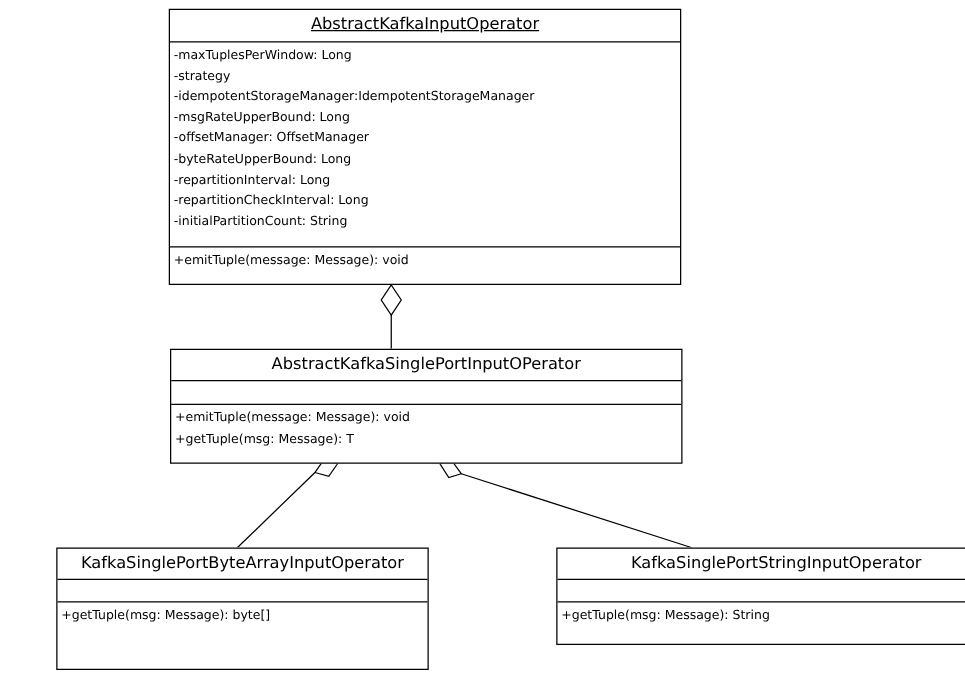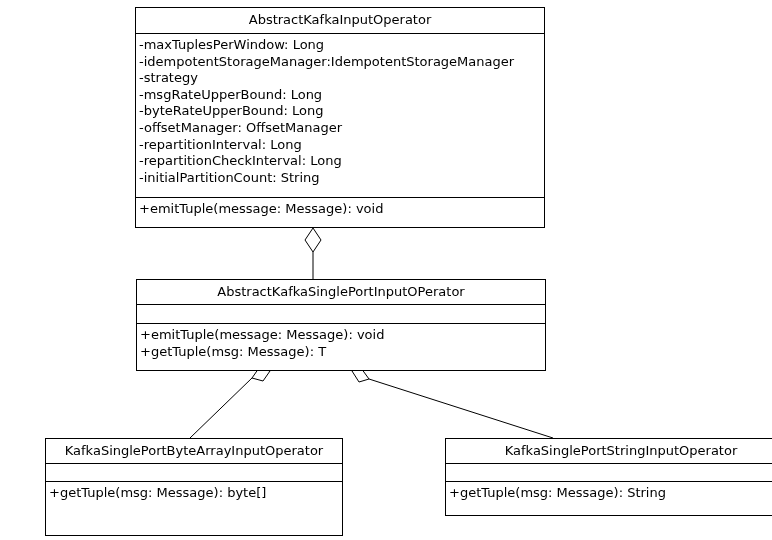--- a/index.html
+++ b/index.html
@@ -39,42 +39,42 @@
     text-align: center;
     border-bottom: 1px solid #000000;
     font-size: 13px;
     line-height: 15px;
     padding: 5px 6px 5px 6px;
     white-space: nowrap;
   }
   .uml-section {
     box-sizing: border-box;
     text-align: left;
-    font-size: 13px;
+    font-size: 10px;
     line-height: 16.6px;
     padding: 3px 2px 4px 3px;
     white-space: nowrap;
   }
   .uml-section.bordered {
     border-bottom: 1px solid #000000;
   }
   .uml-section.empty {
     height: 19px;
     padding: 0;
   }
   .uml-row {
     white-space: nowrap;
     overflow: hidden;
   }
 
   
   #class-abstract-kafka-input-operator {
     left: 135px; top: 7px; width: 410px; height: 221px;
   }
-  #class-abstract-kafka-input-operator .uml-title { height: 26px; padding-top: 4px; }
+  #class-abstract-kafka-input-operator .uml-title { height: 26px; padding-top: 4px; text-decoration: underline; }
   #class-abstract-kafka-input-operator .attrs { height: 164px; padding-top: 3px; }
   #class-abstract-kafka-input-operator .ops { height: 28px; padding-top: 3px; }
 
   #class-abstract-kafka-single-port-input-operator {
     left: 136px; top: 279px; width: 410px; height: 92px;
   }
   #class-abstract-kafka-single-port-input-operator .uml-title { height: 25px; padding-top: 4px; }
   #class-abstract-kafka-single-port-input-operator .attrs { height: 19px; }
   #class-abstract-kafka-single-port-input-operator .ops { height: 46px; padding-top: 3px; }
 
@@ -112,25 +112,25 @@
     <g>
       <line x1="369" y1="379" x2="553" y2="438" stroke="#000000" stroke-width="1"></line>
       <polygon points="352,371 361,368 369,379 359,382" fill="#ffffff" stroke="#000000" stroke-width="1"></polygon>
     </g>
   </svg>
 
   <div class="uml-class" id="class-abstract-kafka-input-operator">
     <div class="uml-title">AbstractKafkaInputOperator</div>
     <div class="uml-section attrs bordered">
       <div class="uml-row">-maxTuplesPerWindow: Long</div>
+      <div class="uml-row">-strategy</div>
       <div class="uml-row">-idempotentStorageManager:IdempotentStorageManager</div>
-      <div class="uml-row">-strategy</div>
       <div class="uml-row">-msgRateUpperBound: Long</div>
+      <div class="uml-row">-offsetManager: OffsetManager</div>
       <div class="uml-row">-byteRateUpperBound: Long</div>
-      <div class="uml-row">-offsetManager: OffsetManager</div>
       <div class="uml-row">-repartitionInterval: Long</div>
       <div class="uml-row">-repartitionCheckInterval: Long</div>
       <div class="uml-row">-initialPartitionCount: String</div>
     </div>
     <div class="uml-section ops">
       <div class="uml-row">+emitTuple(message: Message): void</div>
     </div>
   </div>
 
   <div class="uml-class" id="class-abstract-kafka-single-port-input-operator">

